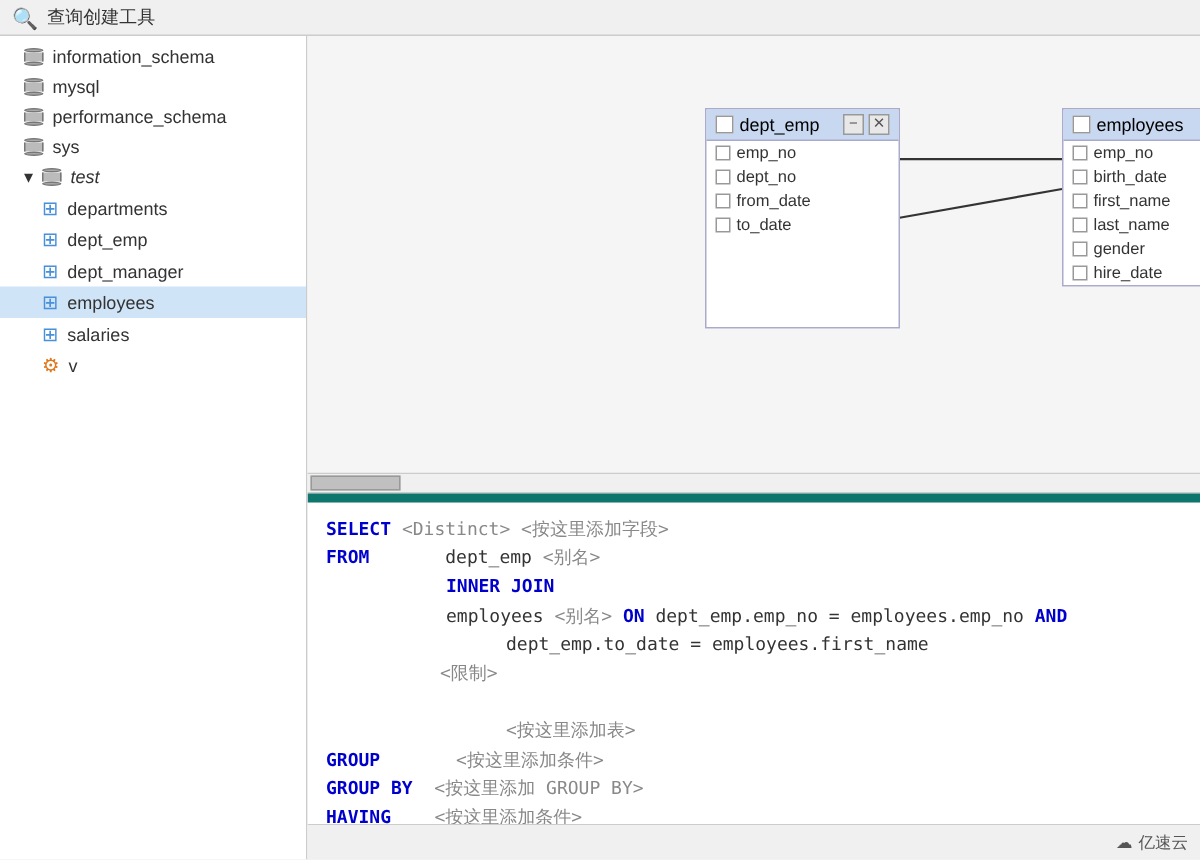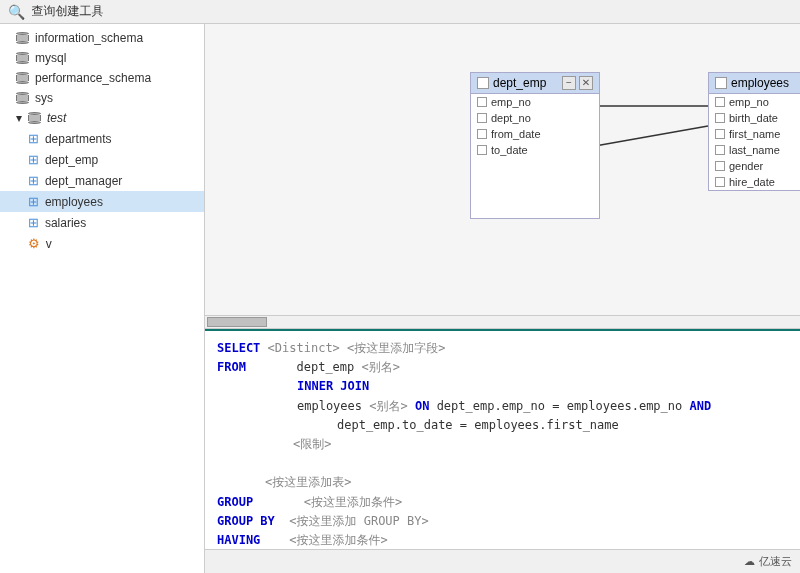--- a/index.html
+++ b/index.html
@@ -123,21 +123,21 @@
     .connections-svg {
       position: absolute;
       top: 0; left: 0;
       width: 100%; height: 100%;
       pointer-events: none;
     }
 
     
     .sql-pane {
       background: white;
-      border-top: 2px solid #0f766e;
+      border-top: 6px solid #0f766e;
       height: 220px;
       overflow-y: auto;
       overflow-x: auto;
     }
     .sql-scrollbar {
       height: 14px;
       background: #f0f0f0;
       border-top: 1px solid #ccc;
       border-bottom: 1px solid #ccc;
       display: flex;
@@ -370,21 +370,21 @@
           <span style="margin-left:120px;" class="sql-text">dept_emp.to_date = employees.first_name</span>
         </div>
 
         <div class="sql-line">
           <span style="margin-left:76px;" class="sql-placeholder">&lt;限制&gt;</span>
         </div>
 
         <div class="sql-line">&nbsp;</div>
 
         <div class="sql-line">
-          <span style="margin-left:48px;" class="sql-placeholder">&lt;按这里添加表&gt;</span>
+          <span style="margin-left:120px;" class="sql-placeholder">&lt;按这里添加表&gt;</span>
         </div>
 
         <div class="sql-line">
           <span class="sql-keyword">GROUP</span>
           <span class="sql-placeholder">&nbsp;&nbsp;&nbsp;&nbsp;&nbsp;&nbsp;&nbsp;&lt;按这里添加条件&gt;</span>
         </div>
 
         <div class="sql-line">
           <span class="sql-keyword">GROUP BY</span>
           <span class="sql-placeholder">&nbsp;&nbsp;&lt;按这里添加 GROUP BY&gt;</span>

